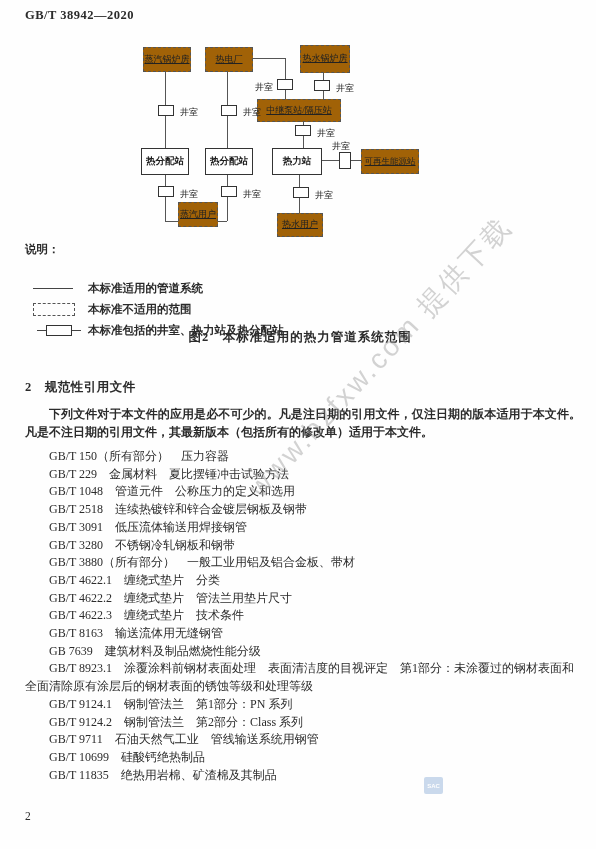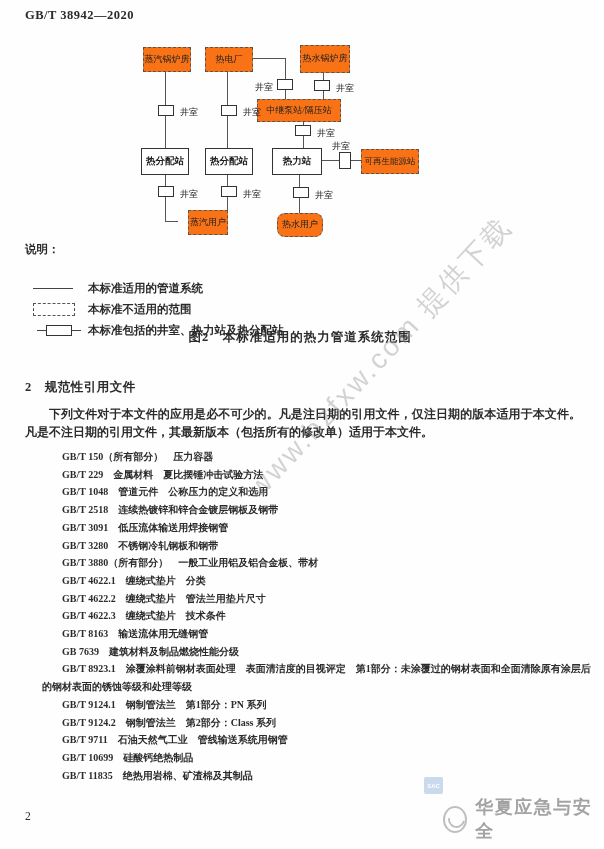--- a/index.html
+++ b/index.html
@@ -7,23 +7,23 @@
     position:relative; width:596px; height:849px;
     background:#fefefe; overflow:hidden;
     font-family:"Liberation Serif","DejaVu Serif",serif;
     color:#2b2b2b;
   }
   
   .doc-header{position:absolute;left:25px;top:8px;font-size:12.5px;font-weight:bold;letter-spacing:.5px;}
   
   .diagram{position:absolute;left:130px;top:42px;width:300px;height:198px;}
   .dline{position:absolute;background:#555;z-index:1;}
-  .dashed-node{position:absolute;border:1px dashed #555;background:#f97316;z-index:2;
+  .dashed-node{position:absolute;border:1px dashed #555;background:#a16207;z-index:2;
     display:flex;align-items:center;justify-content:center;text-align:center;
-    font-size:9px;line-height:1.05;color:#222;}
+    font-size:9px;line-height:1.05;color:#222;text-decoration:underline;}
   .station{position:absolute;border:1.5px solid #333;background:#fff;z-index:2;
     display:flex;align-items:center;justify-content:center;
     font-size:9.5px;font-weight:bold;color:#1d1d1d;}
   .chamber{position:absolute;width:16px;height:11px;border:1px solid #333;background:#fff;z-index:3;box-sizing:border-box;}
   .chamber-label{position:absolute;font-size:9px;color:#222;z-index:2;white-space:nowrap;}
   
   .legend{position:absolute;left:25px;top:242px;font-size:11.5px;font-weight:600;}
   .legend-title{margin-bottom:24px;}
   .legend-row{display:flex;align-items:center;margin-bottom:7px;height:14px;}
   .legend-sym{width:63px;display:flex;align-items:center;}
@@ -32,21 +32,21 @@
   .legend-chamber{display:flex;align-items:center;margin-left:12px;}
   .legend-chamber .side{width:9px;height:0;border-top:1.2px solid #444;}
   .legend-chamber .boxy{width:24px;height:9px;border:1.5px solid #333;}
   
   .fig-caption{position:absolute;left:20px;top:329px;width:560px;text-align:center;
     font-size:12.5px;font-weight:bold;letter-spacing:1px;}
   .sec-heading{position:absolute;left:25px;top:379px;font-size:12.5px;font-weight:bold;letter-spacing:.5px;}
   .sec-heading .num{margin-right:13px;}
   .intro{position:absolute;left:25px;top:406px;width:556px;font-size:12px;line-height:17.5px;
     text-align:justify;text-indent:2em;font-weight:600;}
-  .refs{position:absolute;left:42px;top:448px;width:558px;font-size:10px;line-height:17.7px;font-weight:700;}
+  .refs{position:absolute;left:25px;top:448px;width:558px;font-size:12px;line-height:17.7px;font-weight:400;}
   .ref{text-indent:2em;}
   .page-num{position:absolute;left:25px;top:810px;font-size:11.5px;}
   
   .watermark-diagonal{position:absolute;left:240px;top:480px;transform:rotate(-47deg);transform-origin:0 0;
     font-size:28px;color:rgba(150,150,150,.42);letter-spacing:3px;white-space:nowrap;z-index:6;
     font-family:"Liberation Sans","DejaVu Sans",sans-serif;pointer-events:none;}
   .sac-badge{position:absolute;left:424px;top:777px;width:19px;height:17px;background:#b9cde6;opacity:.75;
     color:#fff;font-size:6px;font-weight:bold;display:flex;align-items:center;justify-content:center;
     border-radius:2px;font-family:"Liberation Sans",sans-serif;}
   .brand{position:absolute;left:443px;top:795px;display:flex;align-items:center;z-index:5;}
@@ -84,24 +84,24 @@
       </div>
     <div class="dashed-node" style="left:170px;top:3px;width:48px;height:26px;">
         <span>热水锅炉房</span>
       </div>
     <div class="dashed-node" style="left:127px;top:57px;width:82px;height:21px;">
         <span>中继泵站/隔压站</span>
       </div>
     <div class="dashed-node" style="left:231px;top:107px;width:56px;height:23px;font-size:8.5px;">
         <span>可再生能源站</span>
       </div>
-    <div class="dashed-node" style="left:48px;top:168px;width:38px;height:23px;margin-left:10px;">
+    <div class="dashed-node" style="left:48px;top:160px;width:38px;height:23px;">
         <span>蒸汽用户</span>
       </div>
-    <div class="dashed-node" style="left:147px;top:171px;width:44px;height:22px;border-radius:8px;">
+    <div class="dashed-node" style="left:147px;top:171px;width:44px;height:22px;">
         <span>热水用户</span>
       </div>
 
     <div class="station" style="left:11px;top:106px;width:46px;height:25px;">
         <span>热分配站</span>
       </div>
     <div class="station" style="left:75px;top:106px;width:46px;height:25px;">
         <span>热分配站</span>
       </div>
     <div class="station" style="left:142px;top:106px;width:48px;height:25px;">
@@ -181,20 +181,14 @@
     <div class="ref">GB/T 9124.2　钢制管法兰　第2部分：Class 系列</div>
     <div class="ref">GB/T 9711　石油天然气工业　管线输送系统用钢管</div>
     <div class="ref">GB/T 10699　硅酸钙绝热制品</div>
     <div class="ref">GB/T 11835　绝热用岩棉、矿渣棉及其制品</div>
   </div>
 
   <div class="page-num">2</div>
 
   <div class="watermark-diagonal">www.bzfxw.com 提供下载</div>
   <div class="sac-badge">SAC</div>
-  <div class="brand">
-    <span class="brand-logo">
-        <span class="swirl"></span>
-      </span>
-    <span class="brand-text">华夏应急与安全</span>
-  </div>
 
 </div>
 
 </body></html>

